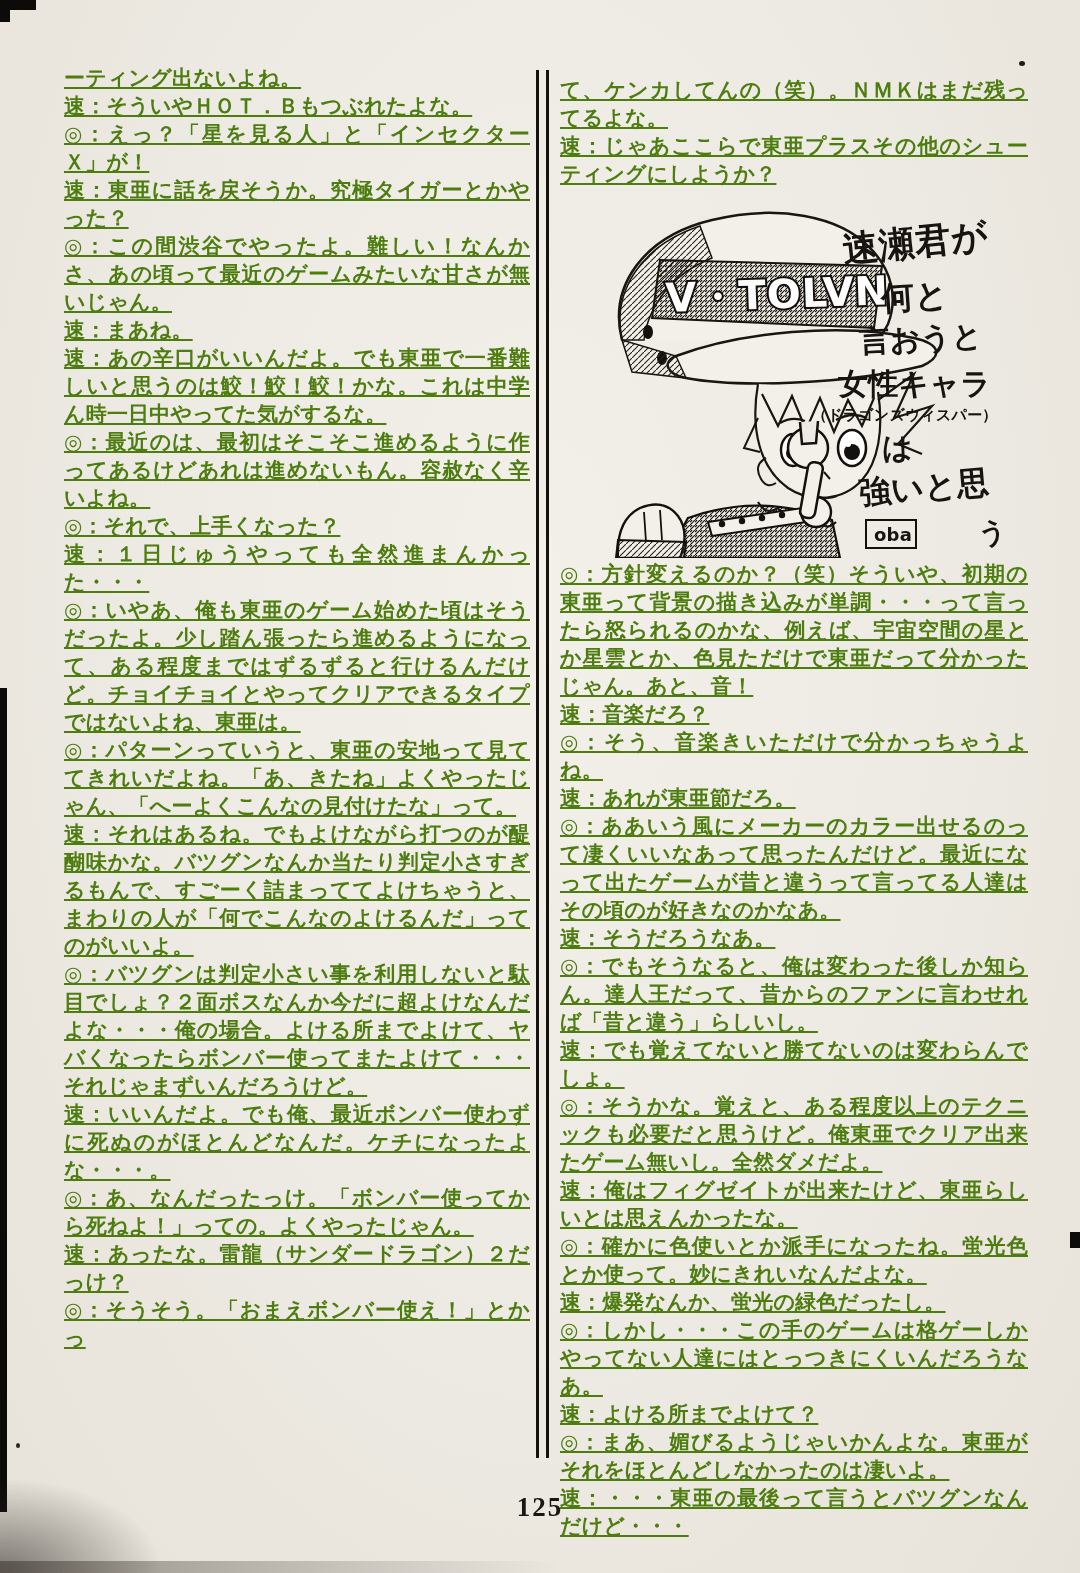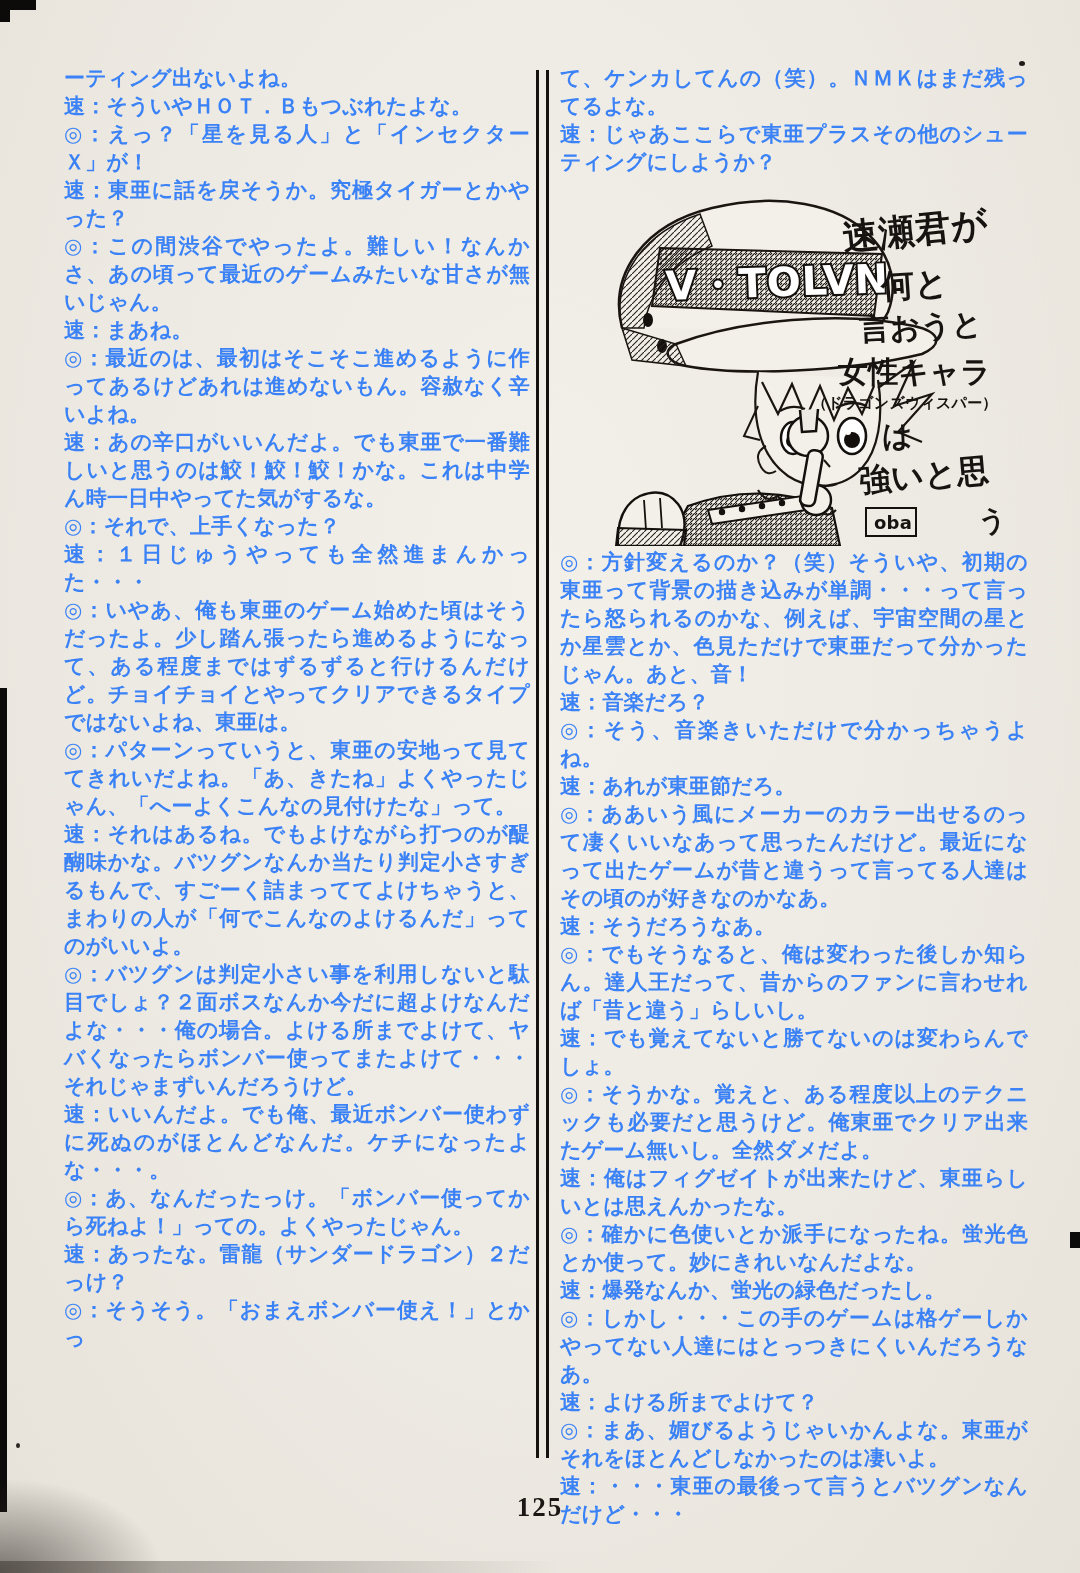--- a/index.html
+++ b/index.html
@@ -2,26 +2,26 @@
 <html><head>
 <meta charset="utf-8">
 <style>
   html,body{margin:0;padding:0;}
   body{
     width:1080px;height:1573px;position:relative;overflow:hidden;
     background:radial-gradient(ellipse at 50% 38%, #f3f0ea 0%, #edeae3 55%, #e7e2d9 100%);
     font-family:"Liberation Serif","DejaVu Serif",serif;
   }
   .col{
-    position:absolute;top:64px;color:#3b82f6;
+    position:absolute;top:64px;color:#4d7c0f;
     font-size:21px;line-height:28px;font-weight:700;
-    letter-spacing:0.2px;text-align:justify;word-break:break-all;
+    letter-spacing:0.2px;text-align:justify;word-break:break-all;text-decoration:underline;
   }
   #left-col{left:64px;width:466px;}
-  #right-col{left:560px;width:468px;}
+  #right-col{left:560px;width:468px;margin-top:12px;}
   .para{margin:0;}
   #divider{
     position:absolute;left:536px;top:70px;height:1388px;width:7px;
     border-left:3px solid #15110e;border-right:3px solid #15110e;
   }
   #page-number{
     position:absolute;left:0;top:1492px;width:1080px;text-align:center;
     color:#1b1714;font-size:27px;font-weight:700;letter-spacing:2px;
   }
   #illustration{display:block;margin:2px 0;}
@@ -39,22 +39,22 @@
 </head>
 <body>
 
 <div id="left-col" class="col">
     <p class="para">ーティング出ないよね。</p>
     <p class="para">速：そういやＨＯＴ．Ｂもつぶれたよな。</p>
     <p class="para">◎：えっ？「星を見る人」と「インセクターＸ」が！</p>
     <p class="para">速：東亜に話を戻そうか。究極タイガーとかやった？</p>
     <p class="para">◎：この間渋谷でやったよ。難しい！なんかさ、あの頃って最近のゲームみたいな甘さが無いじゃん。</p>
     <p class="para">速：まあね。</p>
+    <p class="para">速：あの辛口がいいんだよ。でも東亜で一番難しいと思うのは鮫！鮫！鮫！かな。これは中学ん時一日中やってた気がするな。</p>
     <p class="para">◎：最近のは、最初はそこそこ進めるように作ってあるけどあれは進めないもん。容赦なく辛いよね。</p>
-    <p class="para">速：あの辛口がいいんだよ。でも東亜で一番難しいと思うのは鮫！鮫！鮫！かな。これは中学ん時一日中やってた気がするな。</p>
     <p class="para">◎：それで、上手くなった？</p>
     <p class="para">速：１日じゅうやっても全然進まんかった・・・</p>
     <p class="para">◎：いやあ、俺も東亜のゲーム始めた頃はそうだったよ。少し踏ん張ったら進めるようになって、ある程度まではずるずると行けるんだけど。チョイチョイとやってクリアできるタイプではないよね、東亜は。</p>
     <p class="para">◎：パターンっていうと、東亜の安地って見ててきれいだよね。「あ、きたね」よくやったじゃん、「へーよくこんなの見付けたな」って。</p>
     <p class="para">速：それはあるね。でもよけながら打つのが醍醐味かな。バツグンなんか当たり判定小さすぎるもんで、すごーく詰まっててよけちゃうと、まわりの人が「何でこんなのよけるんだ」ってのがいいよ。</p>
     <p class="para">◎：バツグンは判定小さい事を利用しないと駄目でしょ？２面ボスなんか今だに超よけなんだよな・・・俺の場合。よける所までよけて、ヤバくなったらボンバー使ってまたよけて・・・それじゃまずいんだろうけど。</p>
     <p class="para">速：いいんだよ。でも俺、最近ボンバー使わずに死ぬのがほとんどなんだ。ケチになったよな・・・。</p>
     <p class="para">◎：あ、なんだったっけ。「ボンバー使ってから死ねよ！」っての。よくやったじゃん。</p>
     <p class="para">速：あったな。雷龍（サンダードラゴン）２だっけ？</p>
     <p class="para">◎：そうそう。「おまえボンバー使え！」とかっ</p>

